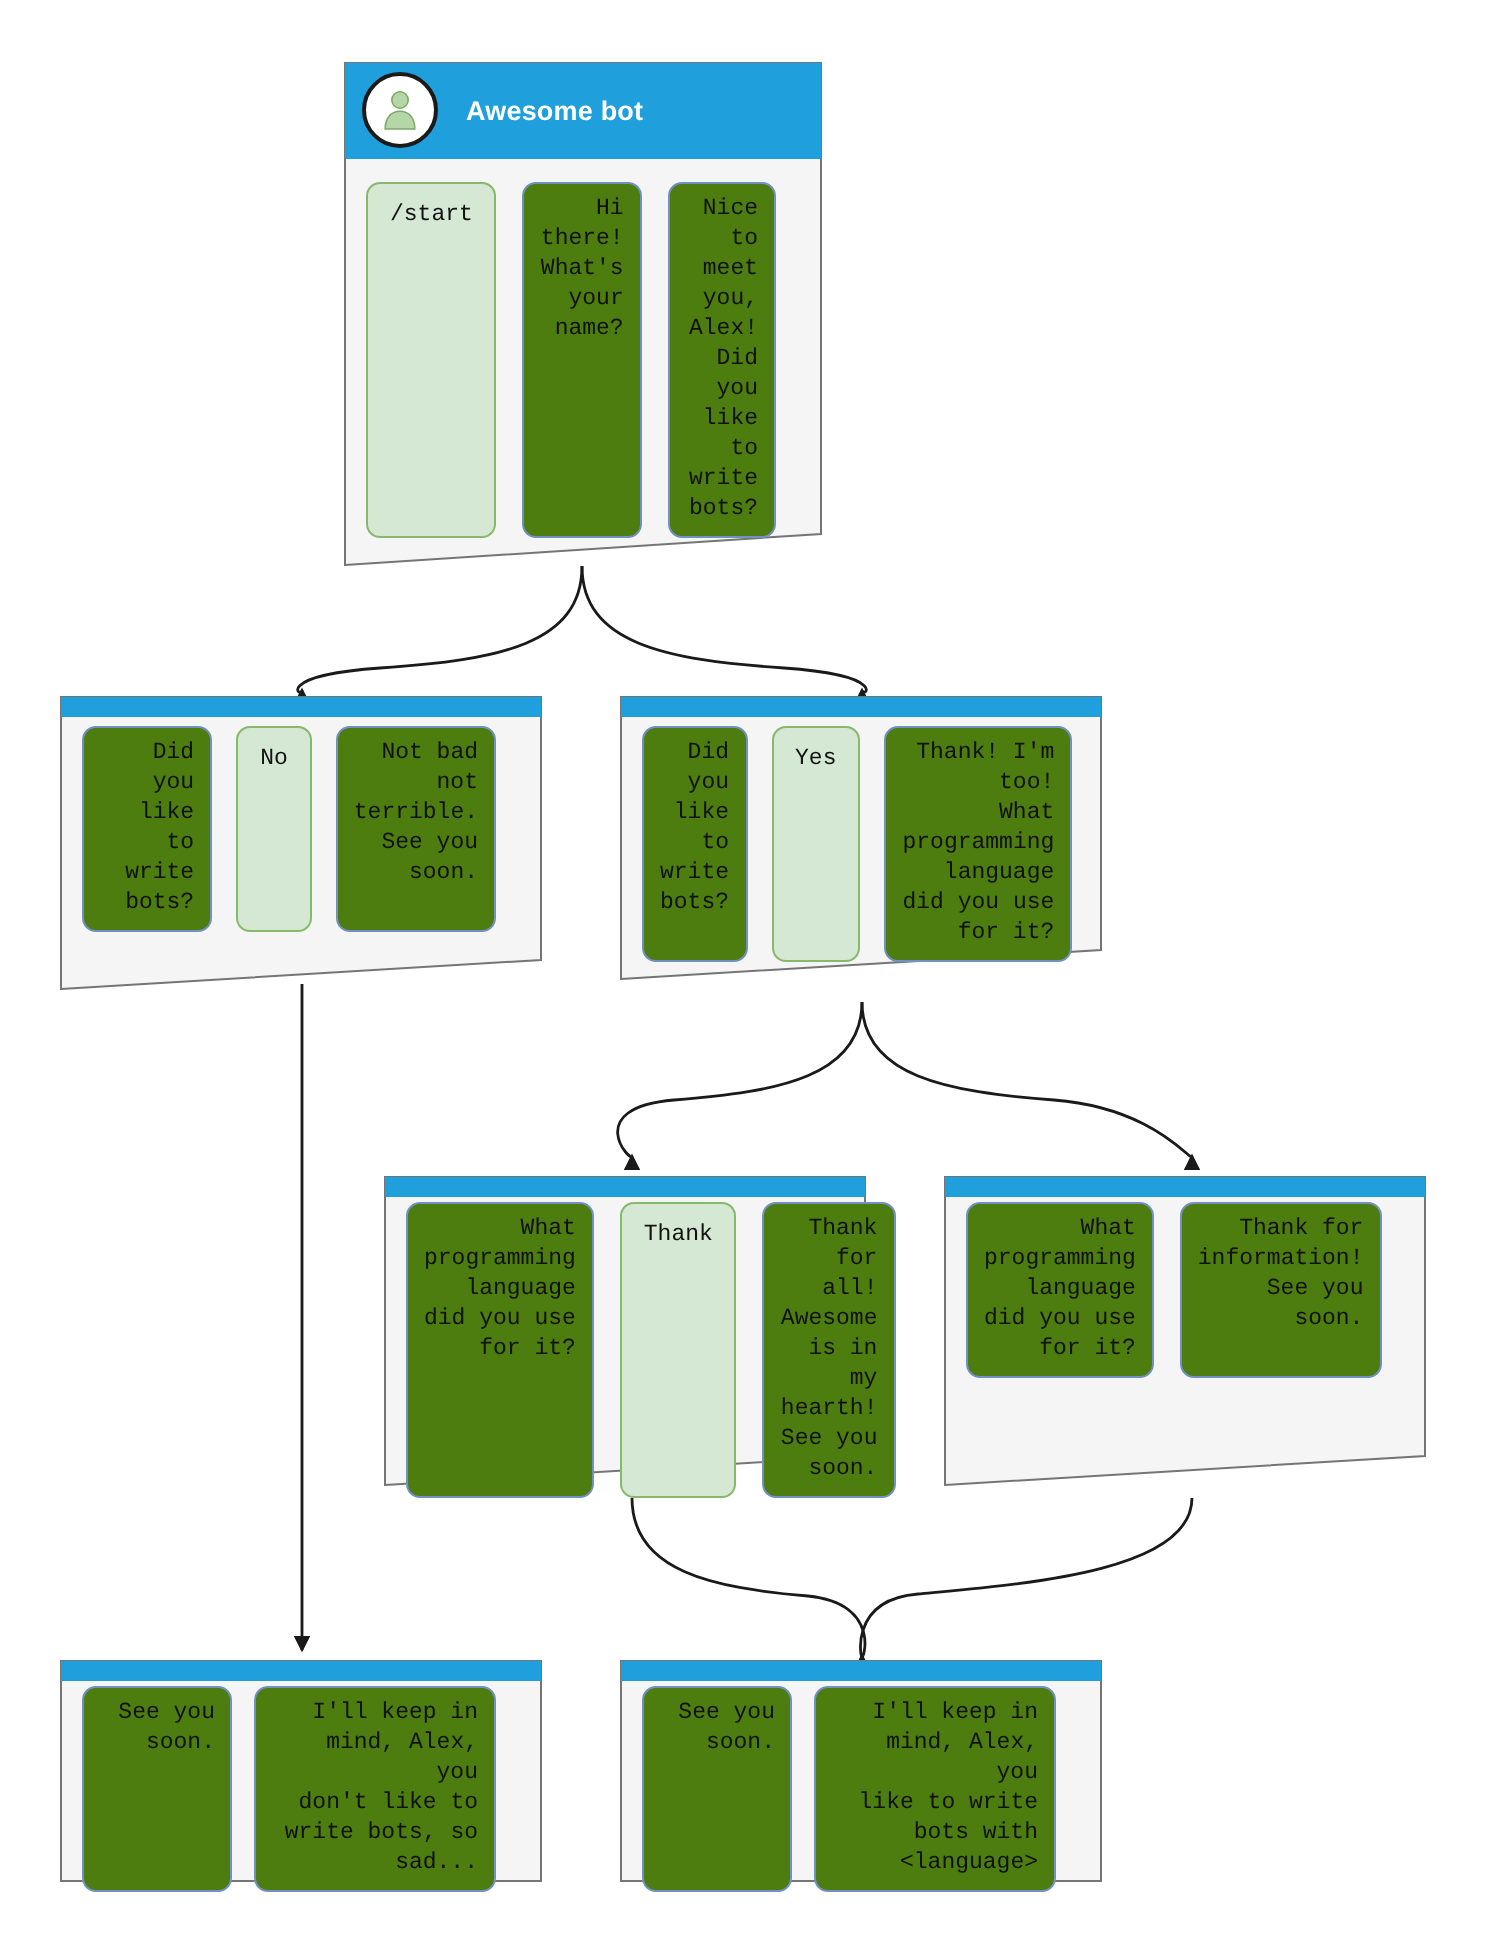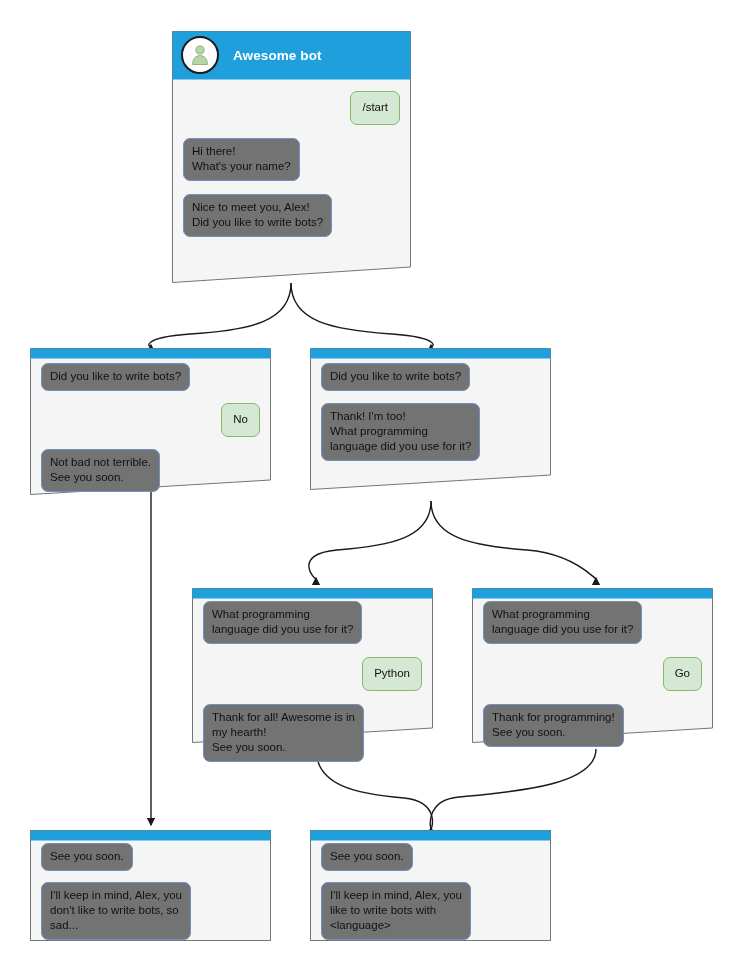--- a/index.html
+++ b/index.html
@@ -14,20 +14,21 @@
     overflow: hidden;
     font-family: "Liberation Sans", sans-serif;
     -webkit-font-smoothing: antialiased;
   }
 
   #canvas {
     position: absolute;
     inset: 0;
     width: 715px;
     height: 971px;
+    text-align: right;
   }
 
   
   #edges {
     position: absolute;
     left: 0;
     top: 0;
     width: 743px;
     height: 971px;
     z-index: 1;
@@ -98,44 +99,45 @@
     left: 0;
     top: 0;
     width: 100%;
     height: 10px;
   }
 
   
   .messages {
     position: absolute;
     left: 0;
-    right: 0;
+    right: 12px;
     box-sizing: border-box;
     padding: 0 11px;
     display: flex;
-    flex-direction: column;
+    flex-direction: row;
+    font-family: Liberation Mono, monospace;
   }
 
   .bubble {
     display: inline-block;
     box-sizing: border-box;
     border-radius: 7px;
     border: 1px solid;
     padding: 5px 8px 6px 8px;
     font-size: 11.5px;
     line-height: 15px;
     color: #111111;
     white-space: pre-line;
     max-width: 172px;
   }
   .row { display: flex; }
   .row.left  { justify-content: flex-start; }
   .row.right { justify-content: flex-end; }
 
-  .bubble.bot  { background: #737373; border-color: #7191c4; }
+  .bubble.bot  { background: #4d7c0f; border-color: #7191c4; }
   .bubble.user { background: #d5e8d4; border-color: #86b96a; }
   .bubble.user { padding: 8px 11px 9px 11px; }
 </style>
 </head>
 <body>
 
 <div id="canvas">
 
   <svg id="edges" viewBox="0 0 743 971" xmlns="http://www.w3.org/2000/svg">
     <defs>
@@ -218,20 +220,23 @@
     <svg class="node-shape" viewBox="0 0 241 142" preserveAspectRatio="none" xmlns="http://www.w3.org/2000/svg">
       <path d="M 0.5,0.5 L 240.5,0.5 L 240.5,127 L 0.5,141.5 Z" fill="#f5f5f5" stroke="#757575" stroke-width="1"></path>
       <rect x="0.5" y="0.5" width="240" height="10" fill="#1f9fdc" stroke="none"></rect>
     </svg>
     <div class="node-inner">
       <div class="header-bar"></div>
       <div class="messages" style="top:15px; gap:12px;">
         <div class="row left">
           <div class="bubble bot">Did you like to write bots?</div>
         </div>
+        <div class="row right">
+          <div class="bubble user">Yes</div>
+        </div>
         <div class="row left">
           <div class="bubble bot">Thank! I'm too!
 What programming
 language did you use for it?</div>
         </div>
       </div>
     </div>
   </div>
 
   <div class="node" style="left:192px; top:588px; width:241px; height:155px;">
@@ -240,21 +245,21 @@
       <rect x="0.5" y="0.5" width="240" height="10" fill="#1f9fdc" stroke="none"></rect>
     </svg>
     <div class="node-inner">
       <div class="header-bar"></div>
       <div class="messages" style="top:13px; gap:13px;">
         <div class="row left">
           <div class="bubble bot">What programming
 language did you use for it?</div>
         </div>
         <div class="row right">
-          <div class="bubble user">Python</div>
+          <div class="bubble user">Thank</div>
         </div>
         <div class="row left">
           <div class="bubble bot">Thank for all! Awesome is in
 my hearth!
 See you soon.</div>
         </div>
       </div>
     </div>
   </div>
 
@@ -263,25 +268,22 @@
       <path d="M 0.5,0.5 L 240.5,0.5 L 240.5,140 L 0.5,154.5 Z" fill="#f5f5f5" stroke="#757575" stroke-width="1"></path>
       <rect x="0.5" y="0.5" width="240" height="10" fill="#1f9fdc" stroke="none"></rect>
     </svg>
     <div class="node-inner">
       <div class="header-bar"></div>
       <div class="messages" style="top:13px; gap:13px;">
         <div class="row left">
           <div class="bubble bot">What programming
 language did you use for it?</div>
         </div>
-        <div class="row right">
-          <div class="bubble user">Go</div>
-        </div>
-        <div class="row left">
-          <div class="bubble bot">Thank for programming!
+        <div class="row left">
+          <div class="bubble bot">Thank for information!
 See you soon.</div>
         </div>
       </div>
     </div>
   </div>
 
   <div class="node" style="left:30px; top:830px; width:241px; height:111px;">
     <svg class="node-shape" viewBox="0 0 241 111" preserveAspectRatio="none" xmlns="http://www.w3.org/2000/svg">
       <rect x="0.5" y="0.5" width="240" height="110" fill="#f5f5f5" stroke="#757575" stroke-width="1"></rect>
       <rect x="0.5" y="0.5" width="240" height="10" fill="#1f9fdc" stroke="none"></rect>

